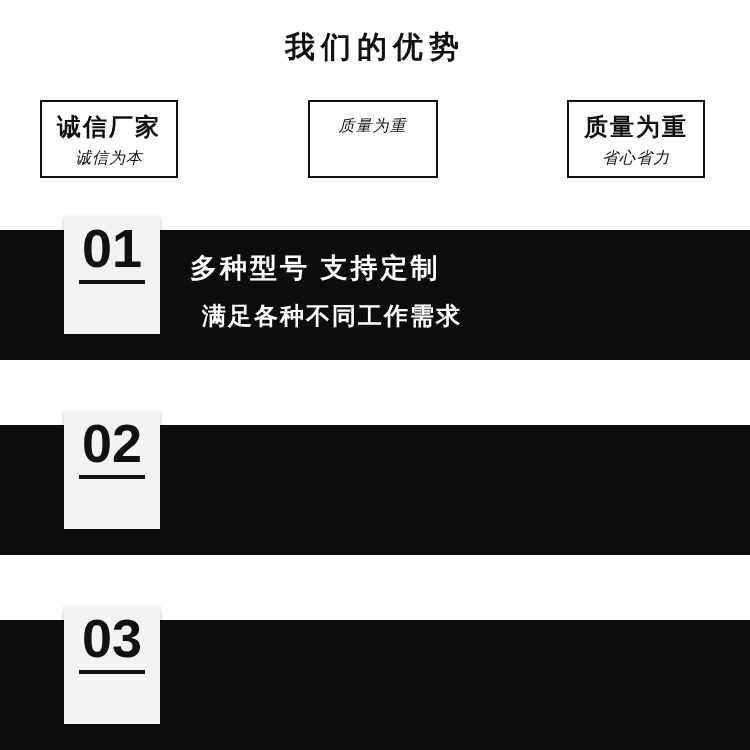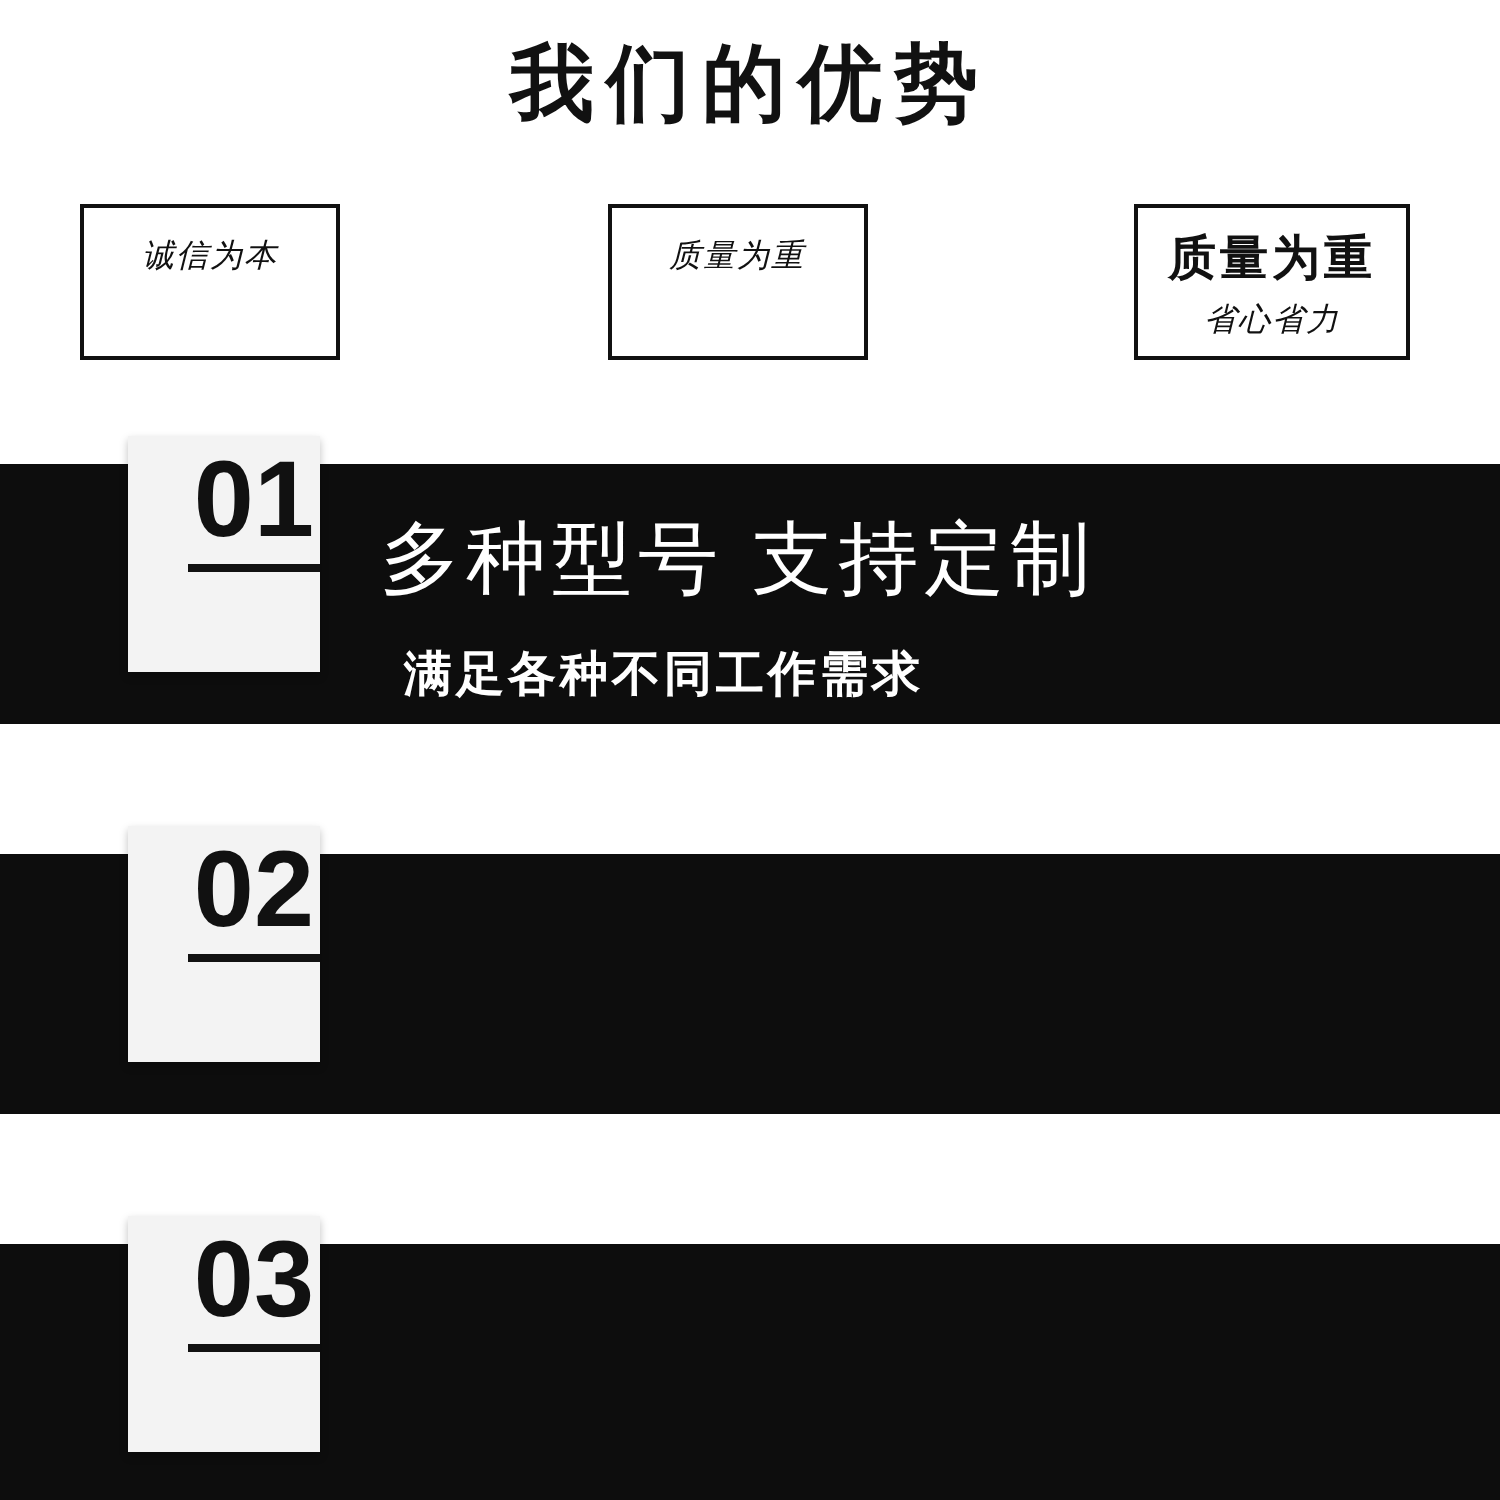--- a/index.html
+++ b/index.html
@@ -6,24 +6,24 @@
   html, body { background: #ffffff; }
   body {
     width: 750px;
     height: 750px;
     font-family: "Liberation Sans", sans-serif;
     color: #111;
     overflow: hidden;
   }
   .page-title {
     text-align: center;
-    font-size: 42px;
+    font-size: 30px;
     font-weight: 900;
     letter-spacing: 6px;
-    padding-top: 14px;
+    padding-top: 27px;
   }
   .badge-row {
     display: flex;
     justify-content: space-between;
     padding: 0 45px 0 40px;
     margin-top: 32px;
   }
   .badge {
     border: 2px solid #111;
     background: #fff;
@@ -53,41 +53,41 @@
   }
   .advantage + .advantage { margin-top: 65px; }
   .number-box {
     position: absolute;
     left: 64px;
     top: -14px;
     width: 96px;
     height: 118px;
     background: #f3f3f3;
     display: flex;
-    justify-content: flex-end;
+    justify-content: center;
     align-items: flex-start;
     padding-top: 4px;
     box-shadow: 0 2px 4px rgba(0,0,0,0.25);
   }
   .number {
     font-size: 54px;
     font-weight: bold;
     line-height: 1.05;
     color: #111;
     border-bottom: 4px solid #111;
     padding: 0 3px 3px 3px;
   }
   .advantage-text {
     padding-left: 190px;
     padding-top: 20px;
     color: #ffffff;
   }
   .advantage-title {
-    font-size: 40px;
-    font-weight: normal;
+    font-size: 27px;
+    font-weight: bold;
     letter-spacing: 3px;
     white-space: nowrap;
   }
   .advantage-subtitle {
     font-size: 24px;
     font-weight: bold;
     margin-top: 14px;
     padding-left: 12px;
     letter-spacing: 2px;
     white-space: nowrap;
@@ -95,20 +95,21 @@
 </style>
 </head>
 <body>
 
 <div class="page">
 
   <h1 class="page-title">我们的优势</h1>
 
   <div class="badge-row">
     <div class="badge">
+      <div class="badge-title">诚信厂家</div>
       <div class="badge-subtitle">诚信为本</div>
     </div>
     <div class="badge">
       <div class="badge-subtitle">质量为重</div>
     </div>
     <div class="badge">
       <div class="badge-title">质量为重</div>
       <div class="badge-subtitle">省心省力</div>
     </div>
   </div>

